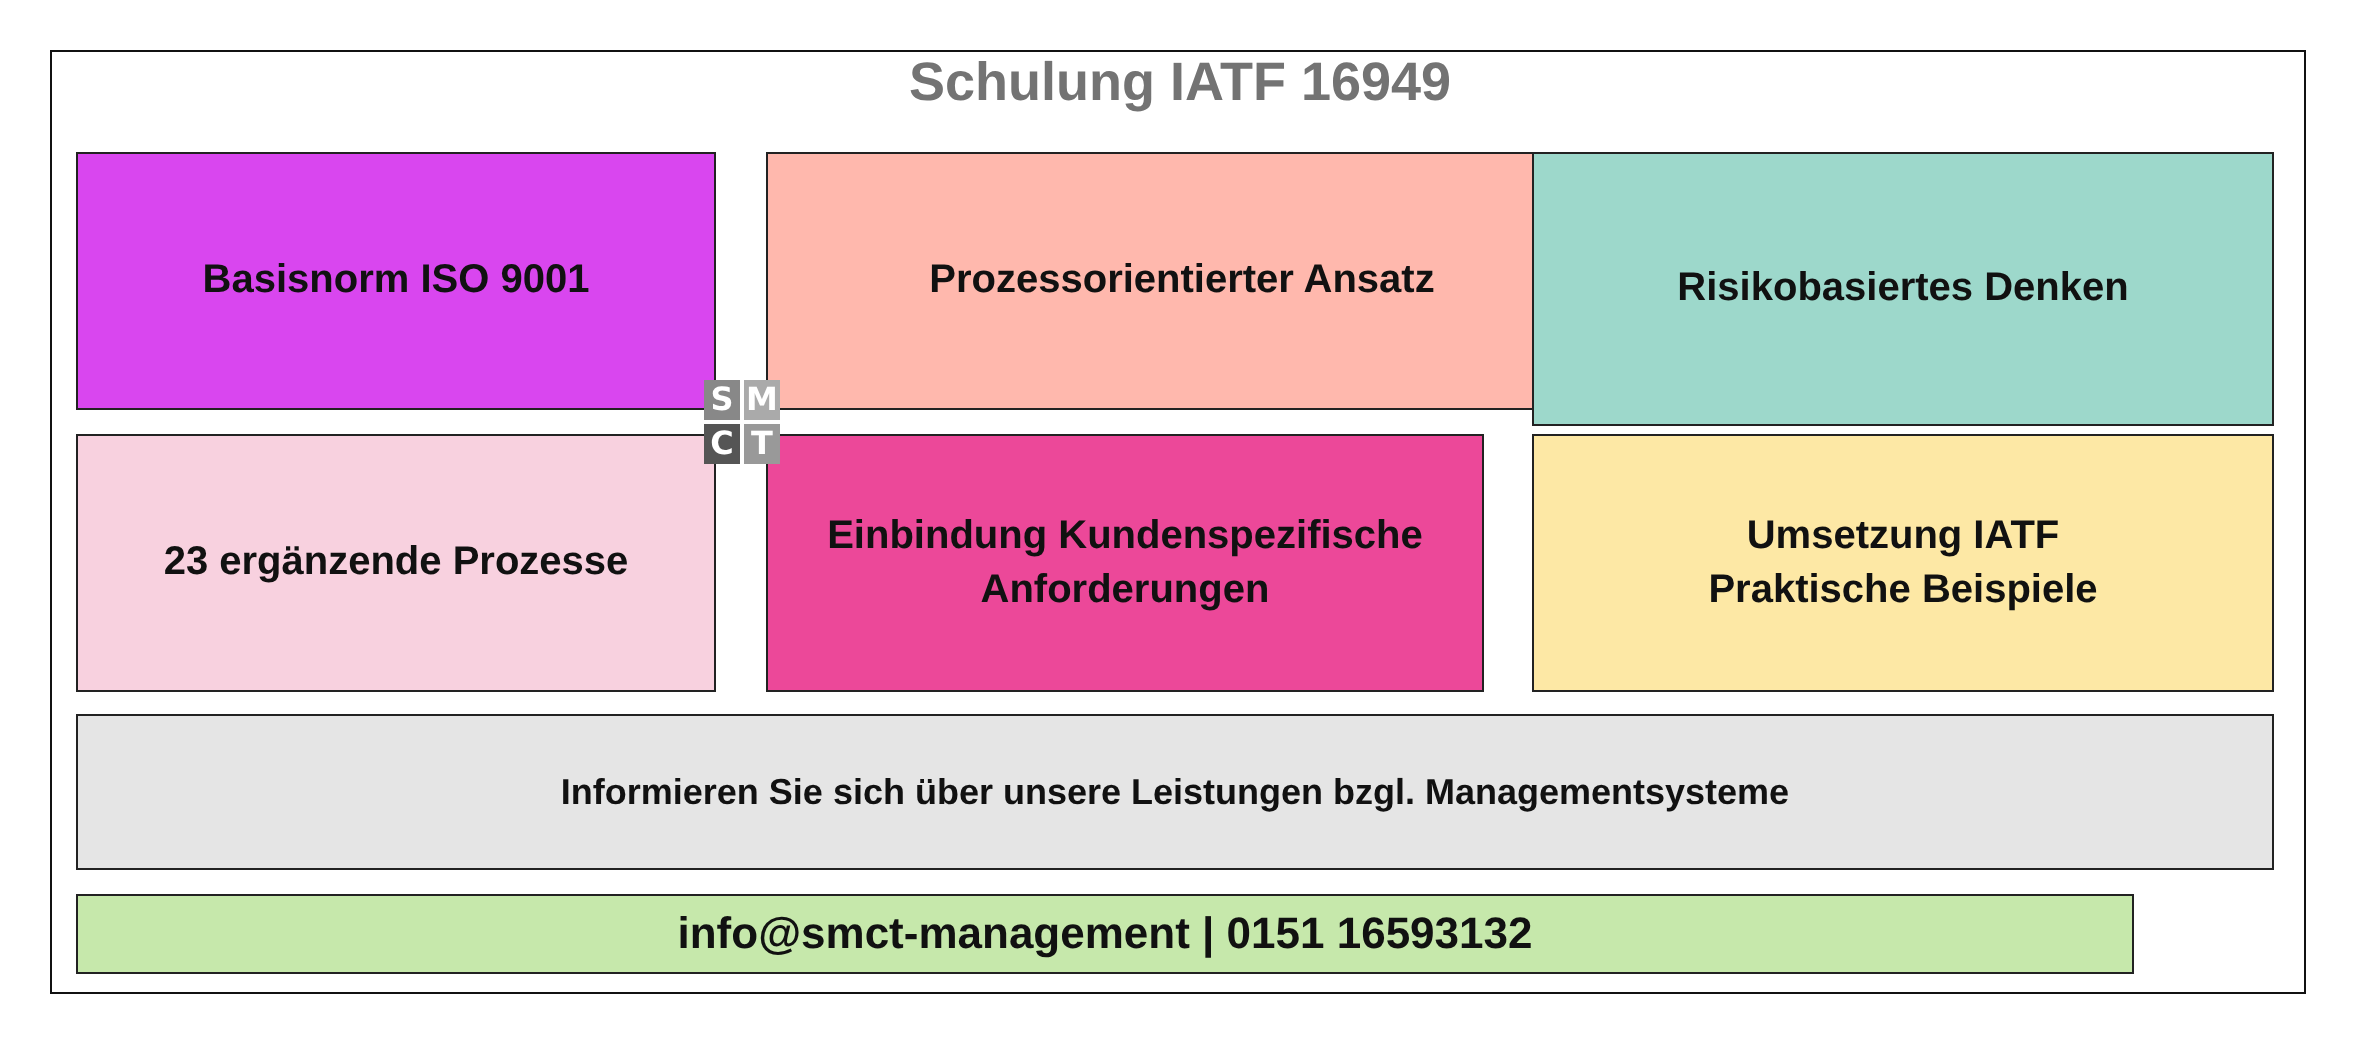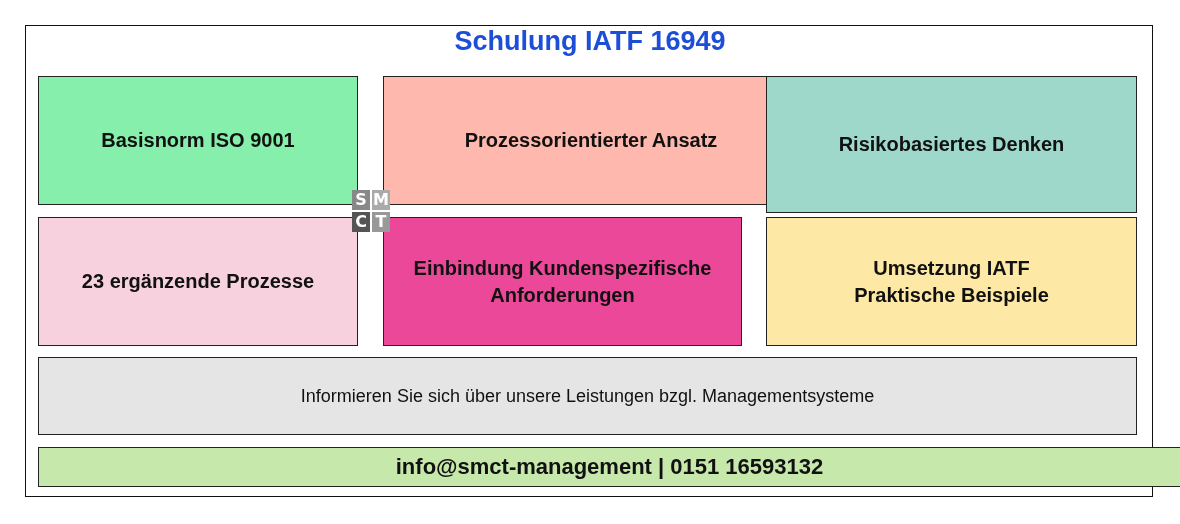--- a/index.html
+++ b/index.html
@@ -1,43 +1,43 @@
 <!DOCTYPE html>
 <html><head>
 <meta charset="utf-8">
 <style>
   html,body{margin:0;padding:0;background:#fff;}
   body{width:1180px;height:524px;position:relative;font-family:"Liberation Sans",sans-serif;overflow:hidden;}
   .frame{position:absolute;left:25px;top:25px;width:1128px;height:472px;border:1.5px solid #111;box-sizing:border-box;}
-  .title{position:absolute;left:0;top:26px;width:1180px;text-align:center;font-size:27px;font-weight:bold;color:#1d4ed8;}
+  .title{position:absolute;left:0;top:26px;width:1180px;text-align:center;font-size:27px;font-weight:bold;color:#737373;}
   .box{position:absolute;box-sizing:border-box;border:1.5px solid #222;display:flex;align-items:center;justify-content:center;text-align:center;font-weight:bold;font-size:20px;color:#111;line-height:1.35;white-space:pre-line;}
   .logo{position:absolute;left:352px;top:190px;width:38px;height:42px;display:grid;grid-template-columns:1fr 1fr;grid-template-rows:1fr 1fr;gap:2px;background:#fff;}
   .logo span{display:flex;align-items:center;justify-content:center;background:#888;color:#fff;font-weight:bold;font-size:16px;font-family:"DejaVu Sans",sans-serif;line-height:1;}
   .logo span:nth-child(2){background:#aaa;}
   .logo span:nth-child(3){background:#555;}
   .logo span:nth-child(4){background:#999;}
-  .info{font-weight:normal;font-size:18px;}
+  .info{font-weight:bold;font-size:18px;}
   .contact{font-size:22px;}
 </style>
 </head>
 <body>
 
 <div class="frame"></div>
 <div class="title">Schulung IATF 16949</div>
 
-<div class="box" style="left:38px;top:76px;width:320px;height:129px;background:#86efac;">Basisnorm ISO 9001</div>
+<div class="box" style="left:38px;top:76px;width:320px;height:129px;background:#d946ef;">Basisnorm ISO 9001</div>
 <div class="box" style="left:383px;top:76px;width:416px;height:129px;background:#ffb8ad;">Prozessorientierter Ansatz</div>
 <div class="box" style="left:766px;top:76px;width:371px;height:137px;background:#9dd8cb;">Risikobasiertes Denken</div>
 <div class="box" style="left:38px;top:217px;width:320px;height:129px;background:#f8d1df;text-align:center;">23 ergänzende Prozesse</div>
 <div class="box" style="left:383px;top:217px;width:359px;height:129px;background:#ec4899;">Einbindung Kundenspezifische
 Anforderungen</div>
 <div class="box" style="left:766px;top:217px;width:371px;height:129px;background:#fde8a5;">Umsetzung IATF
 Praktische Beispiele</div>
 
 <div class="logo">
   <span>S</span>
   <span>M</span>
   <span>C</span>
   <span>T</span>
 </div>
 
 <div class="box info" style="left:38px;top:357px;width:1099px;height:78px;background:#e5e5e5;">Informieren Sie sich über unsere Leistungen bzgl. Managementsysteme</div>
-<div class="box contact" style="left:38px;top:447px;width:1143px;height:40px;background:#c6e8ab;">info@smct-management | 0151 16593132</div>
+<div class="box contact" style="left:38px;top:447px;width:1029px;height:40px;background:#c6e8ab;">info@smct-management | 0151 16593132</div>
 
 </body></html>

